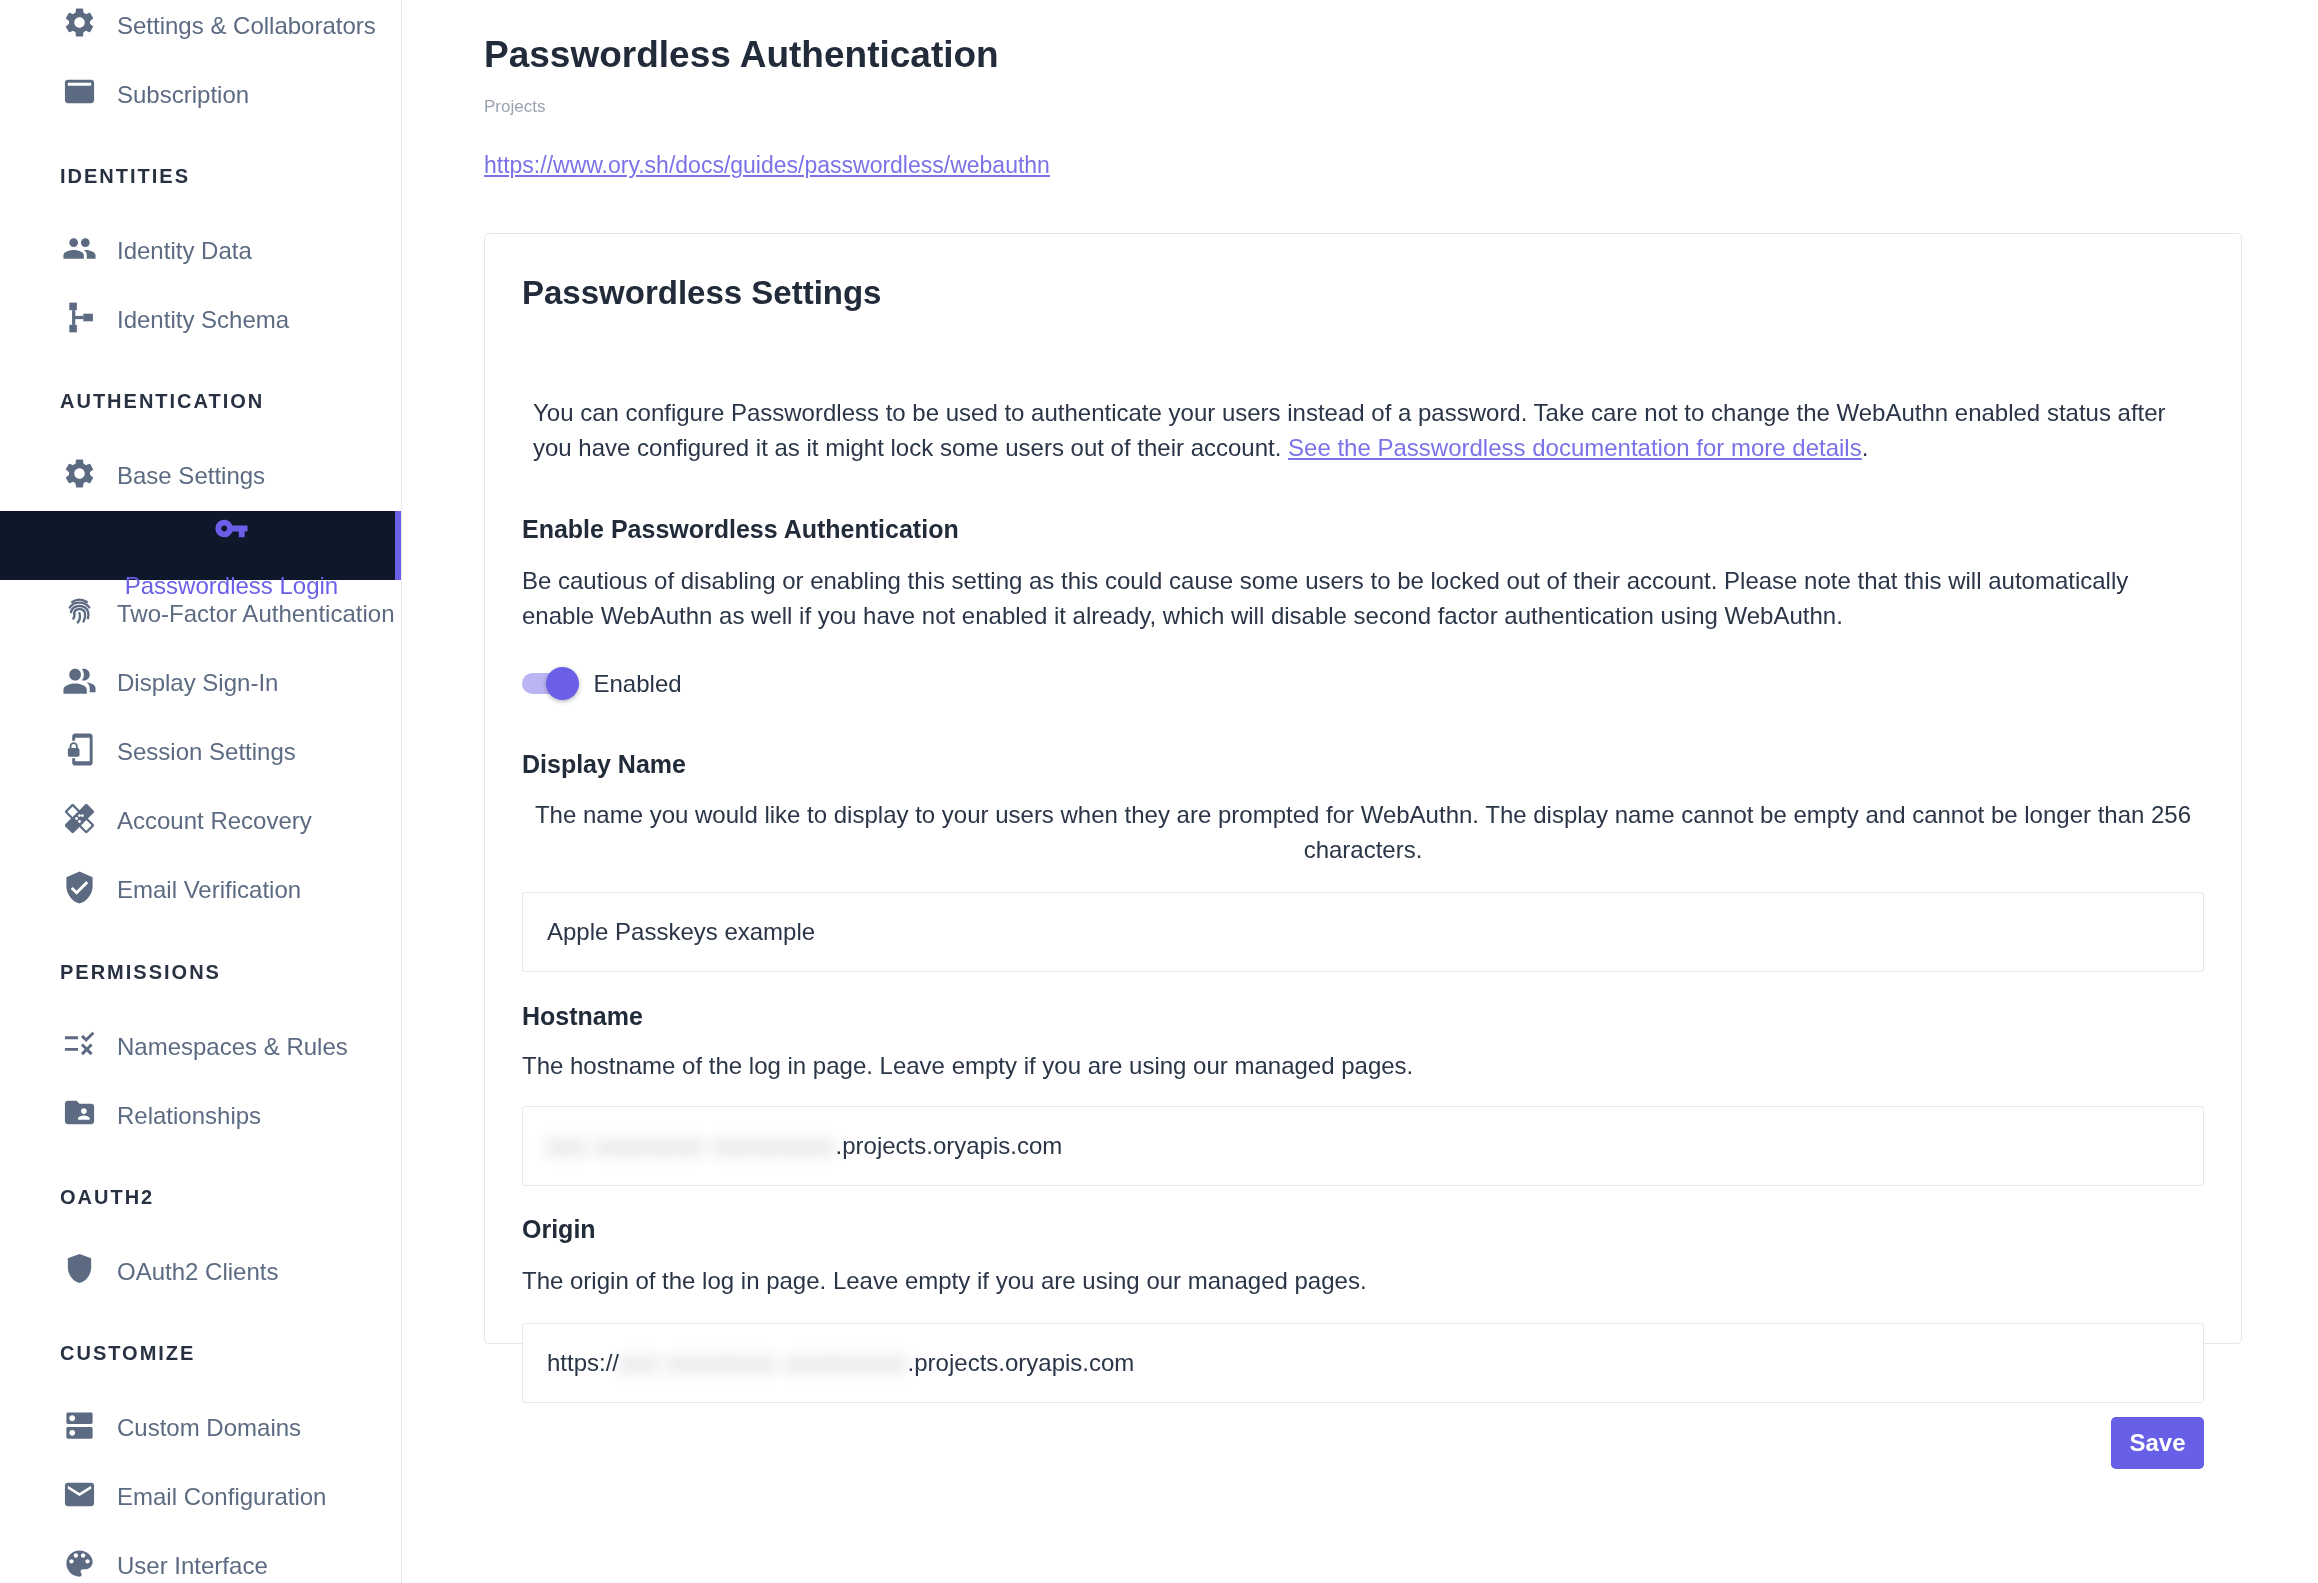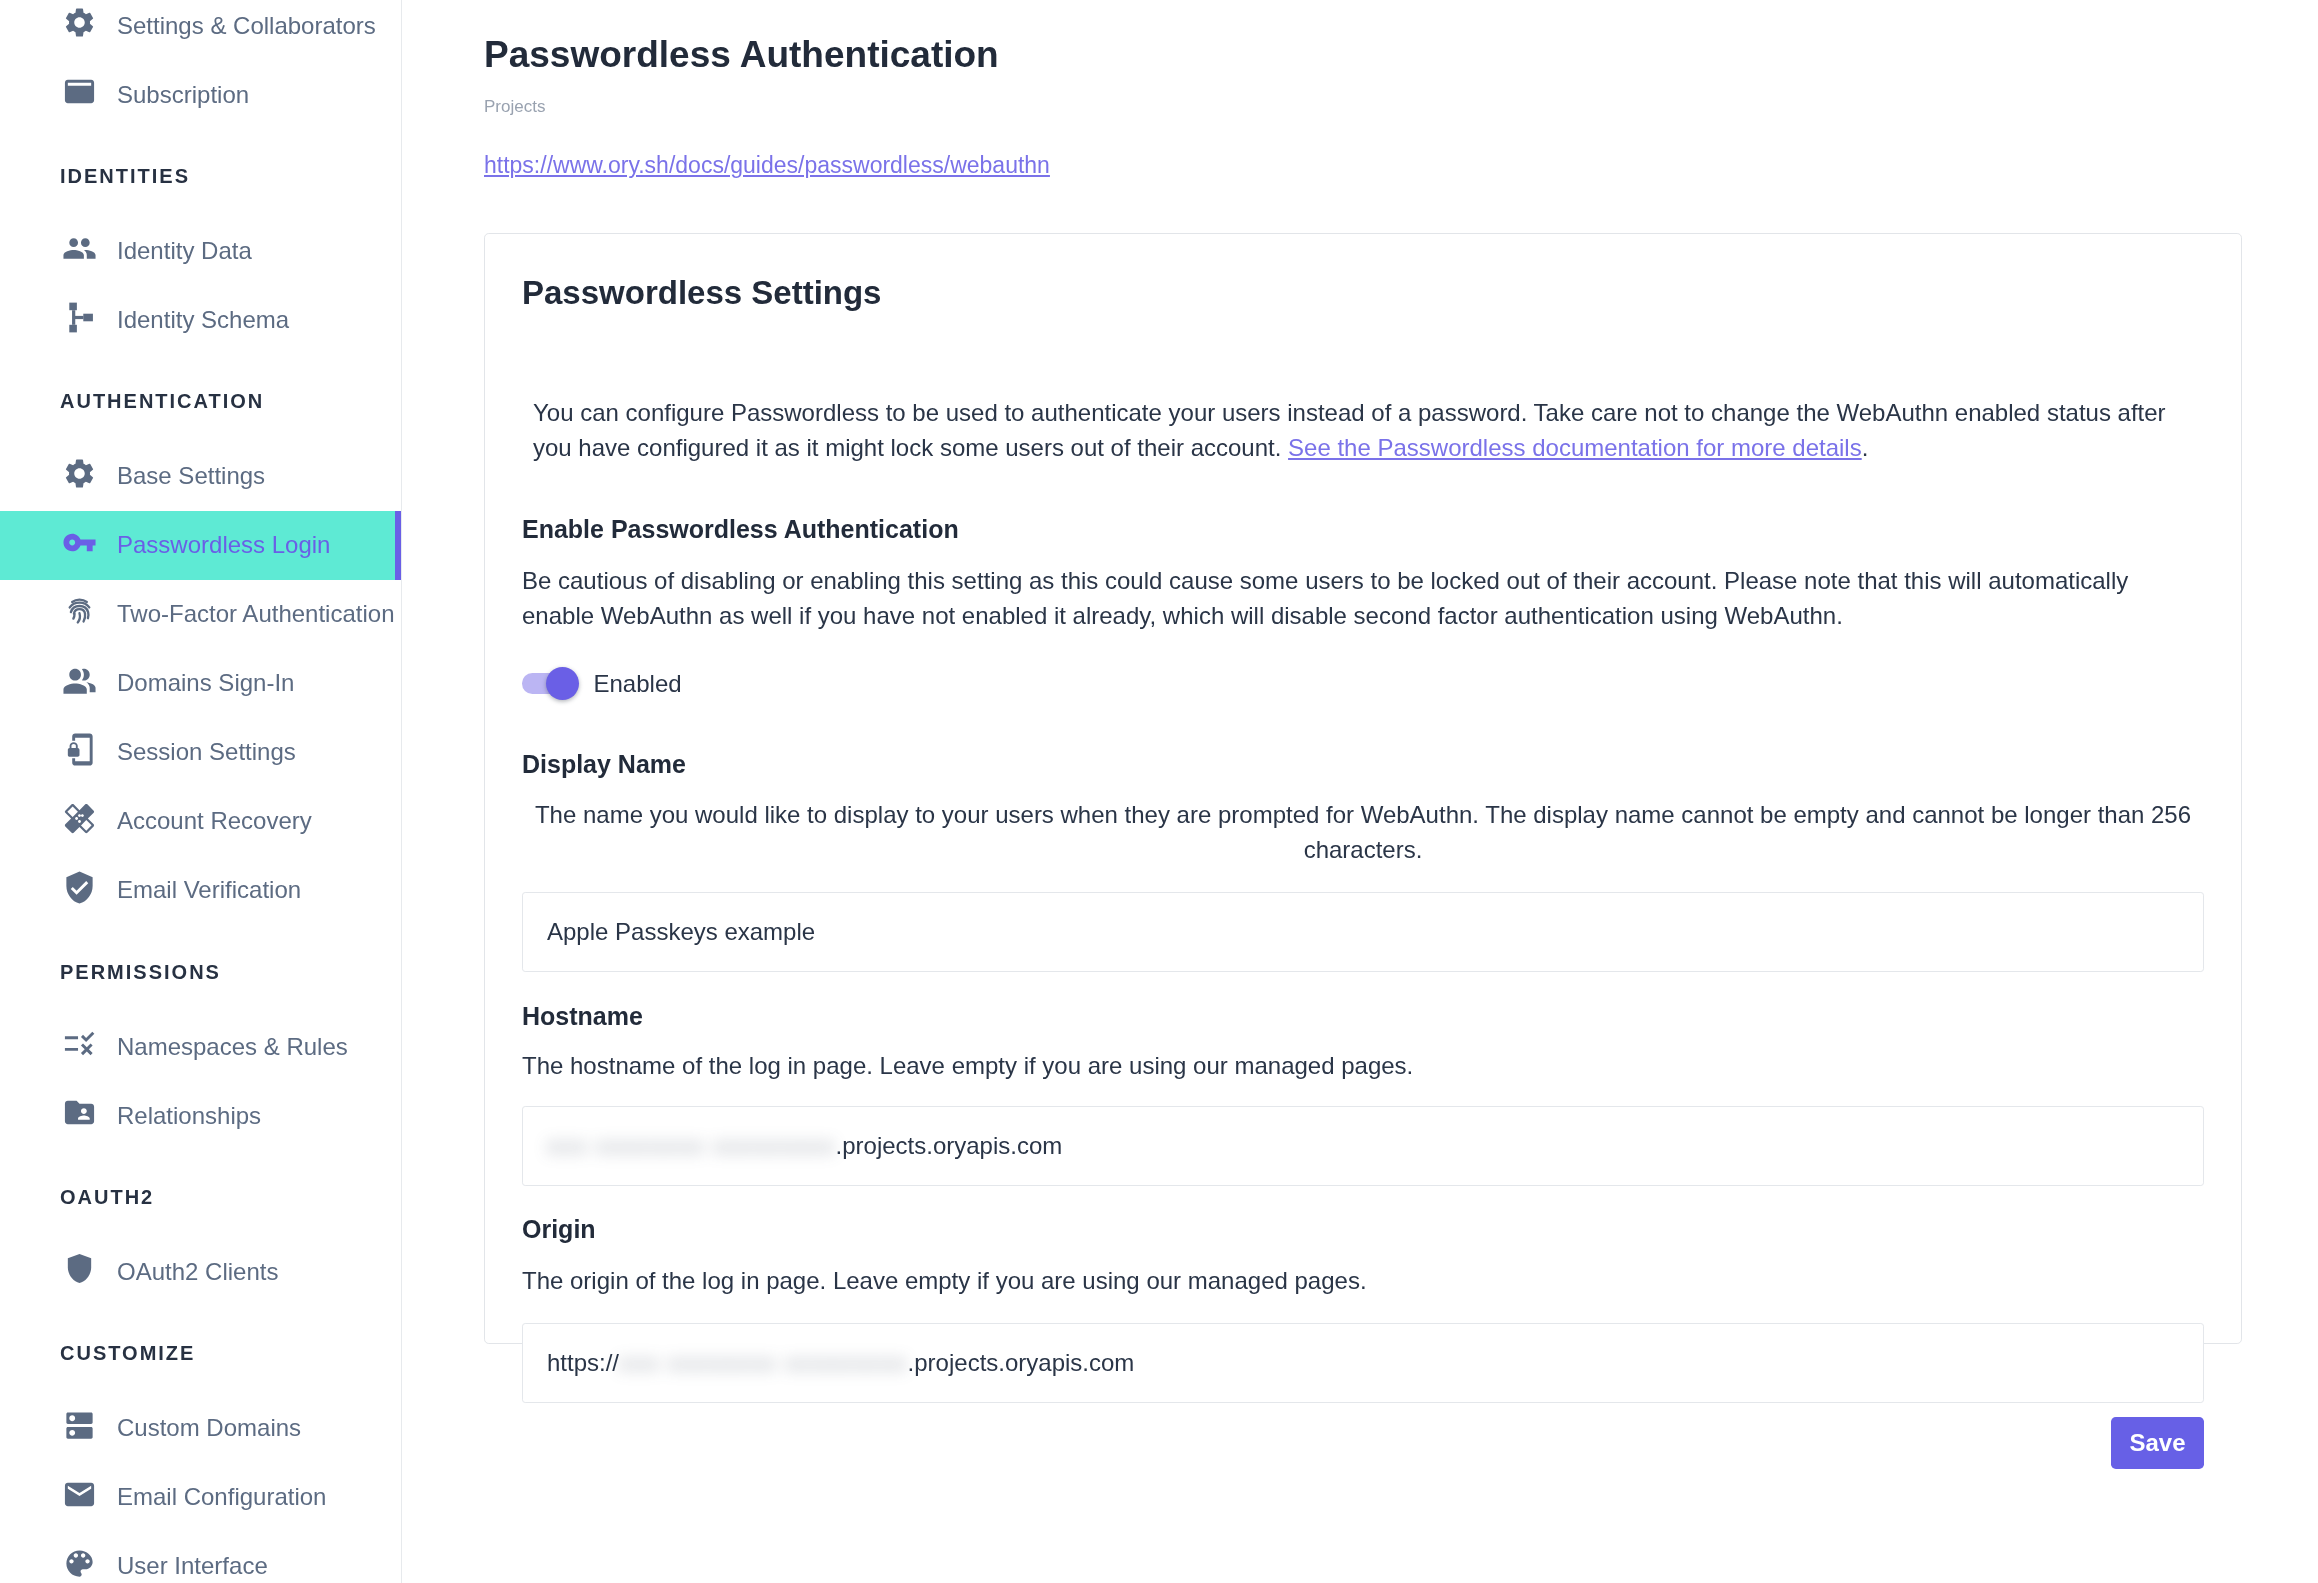--- a/index.html
+++ b/index.html
@@ -6,21 +6,21 @@
   html,body { width:2319px; height:1584px; overflow:hidden; background:#ffffff;
               font-family:"Liberation Sans","DejaVu Sans",sans-serif; }
 
   
   .sidebar { position:absolute; left:0; top:0; bottom:0; width:402px; background:#fff;
              border-right:0.8px solid #E7EAED; overflow:hidden; }
   .sidebar-inner { margin-top:-8.7px; }
   .nav-item { height:69px; display:flex; align-items:center; padding-left:62px; gap:20px;
               color:#5C6B82; font-size:24px; cursor:pointer; position:relative; }
   .nav-item svg { width:35px; height:35px; flex:none; }
-  .nav-item.active { background:#5eead4; color:#6A5FE6; font-weight:500; }
+  .nav-item.active { background:#0f172a; color:#6A5FE6; font-weight:500;flex-direction:column; }
   .nav-item.active::after { content:""; position:absolute; right:0; top:0; bottom:0; width:5.6px;
               background:#6A5FE6; }
   .nav-header { height:69px; margin-top:12.7px; margin-bottom:5.6px; display:flex; align-items:center;
               padding-left:60px; font-size:20px; font-weight:700; letter-spacing:2px; color:#273142; }
 
   
   .main { position:absolute; left:403px; top:0; right:0; bottom:0; padding:33px 17px 0 81px; }
   .page-title { font-size:37px; line-height:43px; font-weight:700; color:#222B3A; }
   .breadcrumb { margin-top:16px; font-size:17px; line-height:29px; color:#99A2B0; }
   .doc-link { display:inline-block; margin-top:31px; font-size:23px; color:#7A72E9;
@@ -127,21 +127,21 @@
             <path d="M12 13.2c.6 2.2.2 4.6-1.2 6.3"></path>
             <path d="M7.8 16.9c.5-.9.8-2 .8-3.2"></path>
           </svg></span>
       <span>Two-Factor Authentication</span>
     </div>
 
     <div class="nav-item">
       <span><svg viewBox="0 0 24 24" width="35" height="35" fill="currentColor">
             <path d="M16.67 13.13C18.04 14.06 19 15.32 19 17v3h4v-3c0-2.18-3.57-3.47-6.33-3.87zM15 12c2.21 0 4-1.79 4-4s-1.79-4-4-4c-.47 0-.91.1-1.33.24C14.5 5.27 15 6.58 15 8s-.5 2.73-1.33 3.76c.42.14.86.24 1.33.24zM9 12c2.21 0 4-1.79 4-4s-1.79-4-4-4-4 1.79-4 4 1.79 4 4 4zm0 2c-2.67 0-8 1.34-8 4v3h16v-3c0-2.66-5.33-4-8-4z"></path>
           </svg></span>
-      <span>Domains Sign-In</span>
+      <span>Display Sign-In</span>
     </div>
 
     <div class="nav-item">
       <span><svg viewBox="0 0 24 24" width="35" height="35" fill="currentColor">
             <path d="M19 1H9c-1.1 0-2 .9-2 2v3h2V4h10v16H9v-2H7v3c0 1.1.9 2 2 2h10c1.1 0 2-.9 2-2V3c0-1.1-.9-2-2-2zm-8.2 10V9.5C10.8 8.1 9.4 7 8 7S5.2 8.1 5.2 9.5V11c-.6 0-1.2.6-1.2 1.2v3.5c0 .7.6 1.3 1.2 1.3h5.5c.7 0 1.3-.6 1.3-1.2v-3.5c0-.7-.6-1.3-1.2-1.3zm-1.3 0h-3V9.5c0-.8.7-1.3 1.5-1.3s1.5.5 1.5 1.3V11z"></path>
           </svg></span>
       <span>Session Settings</span>
     </div>
 
     <div class="nav-item">

